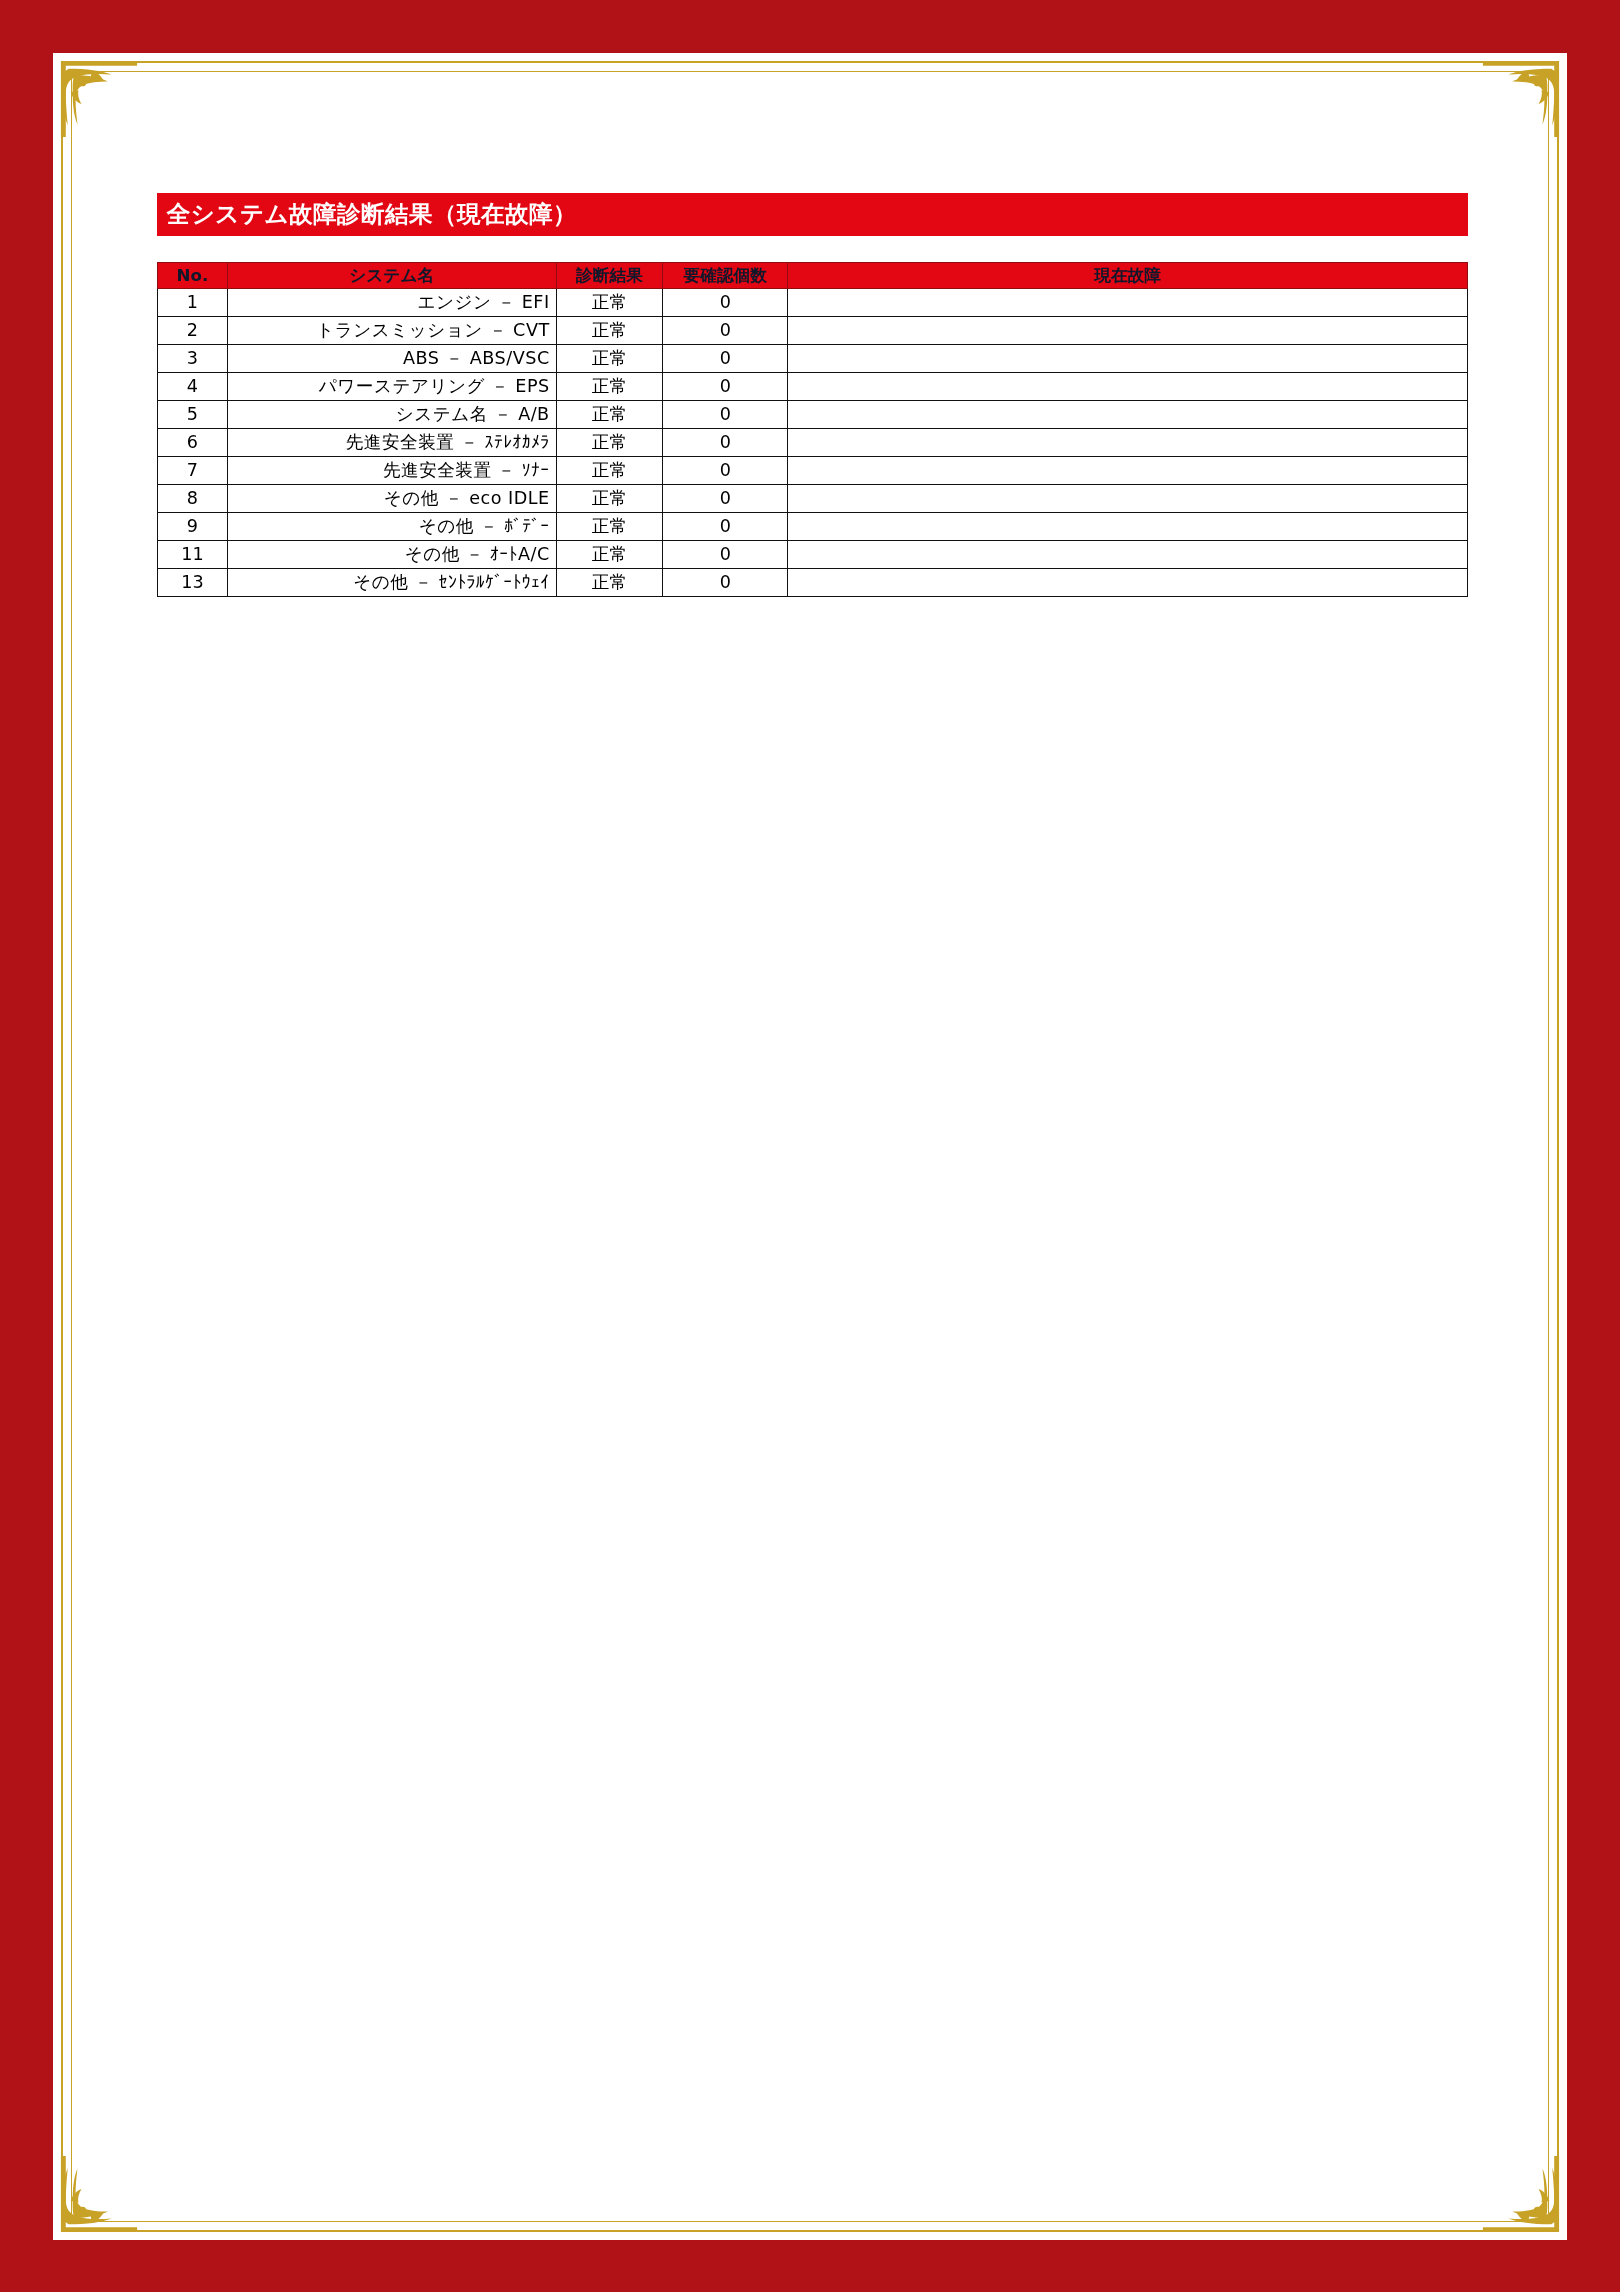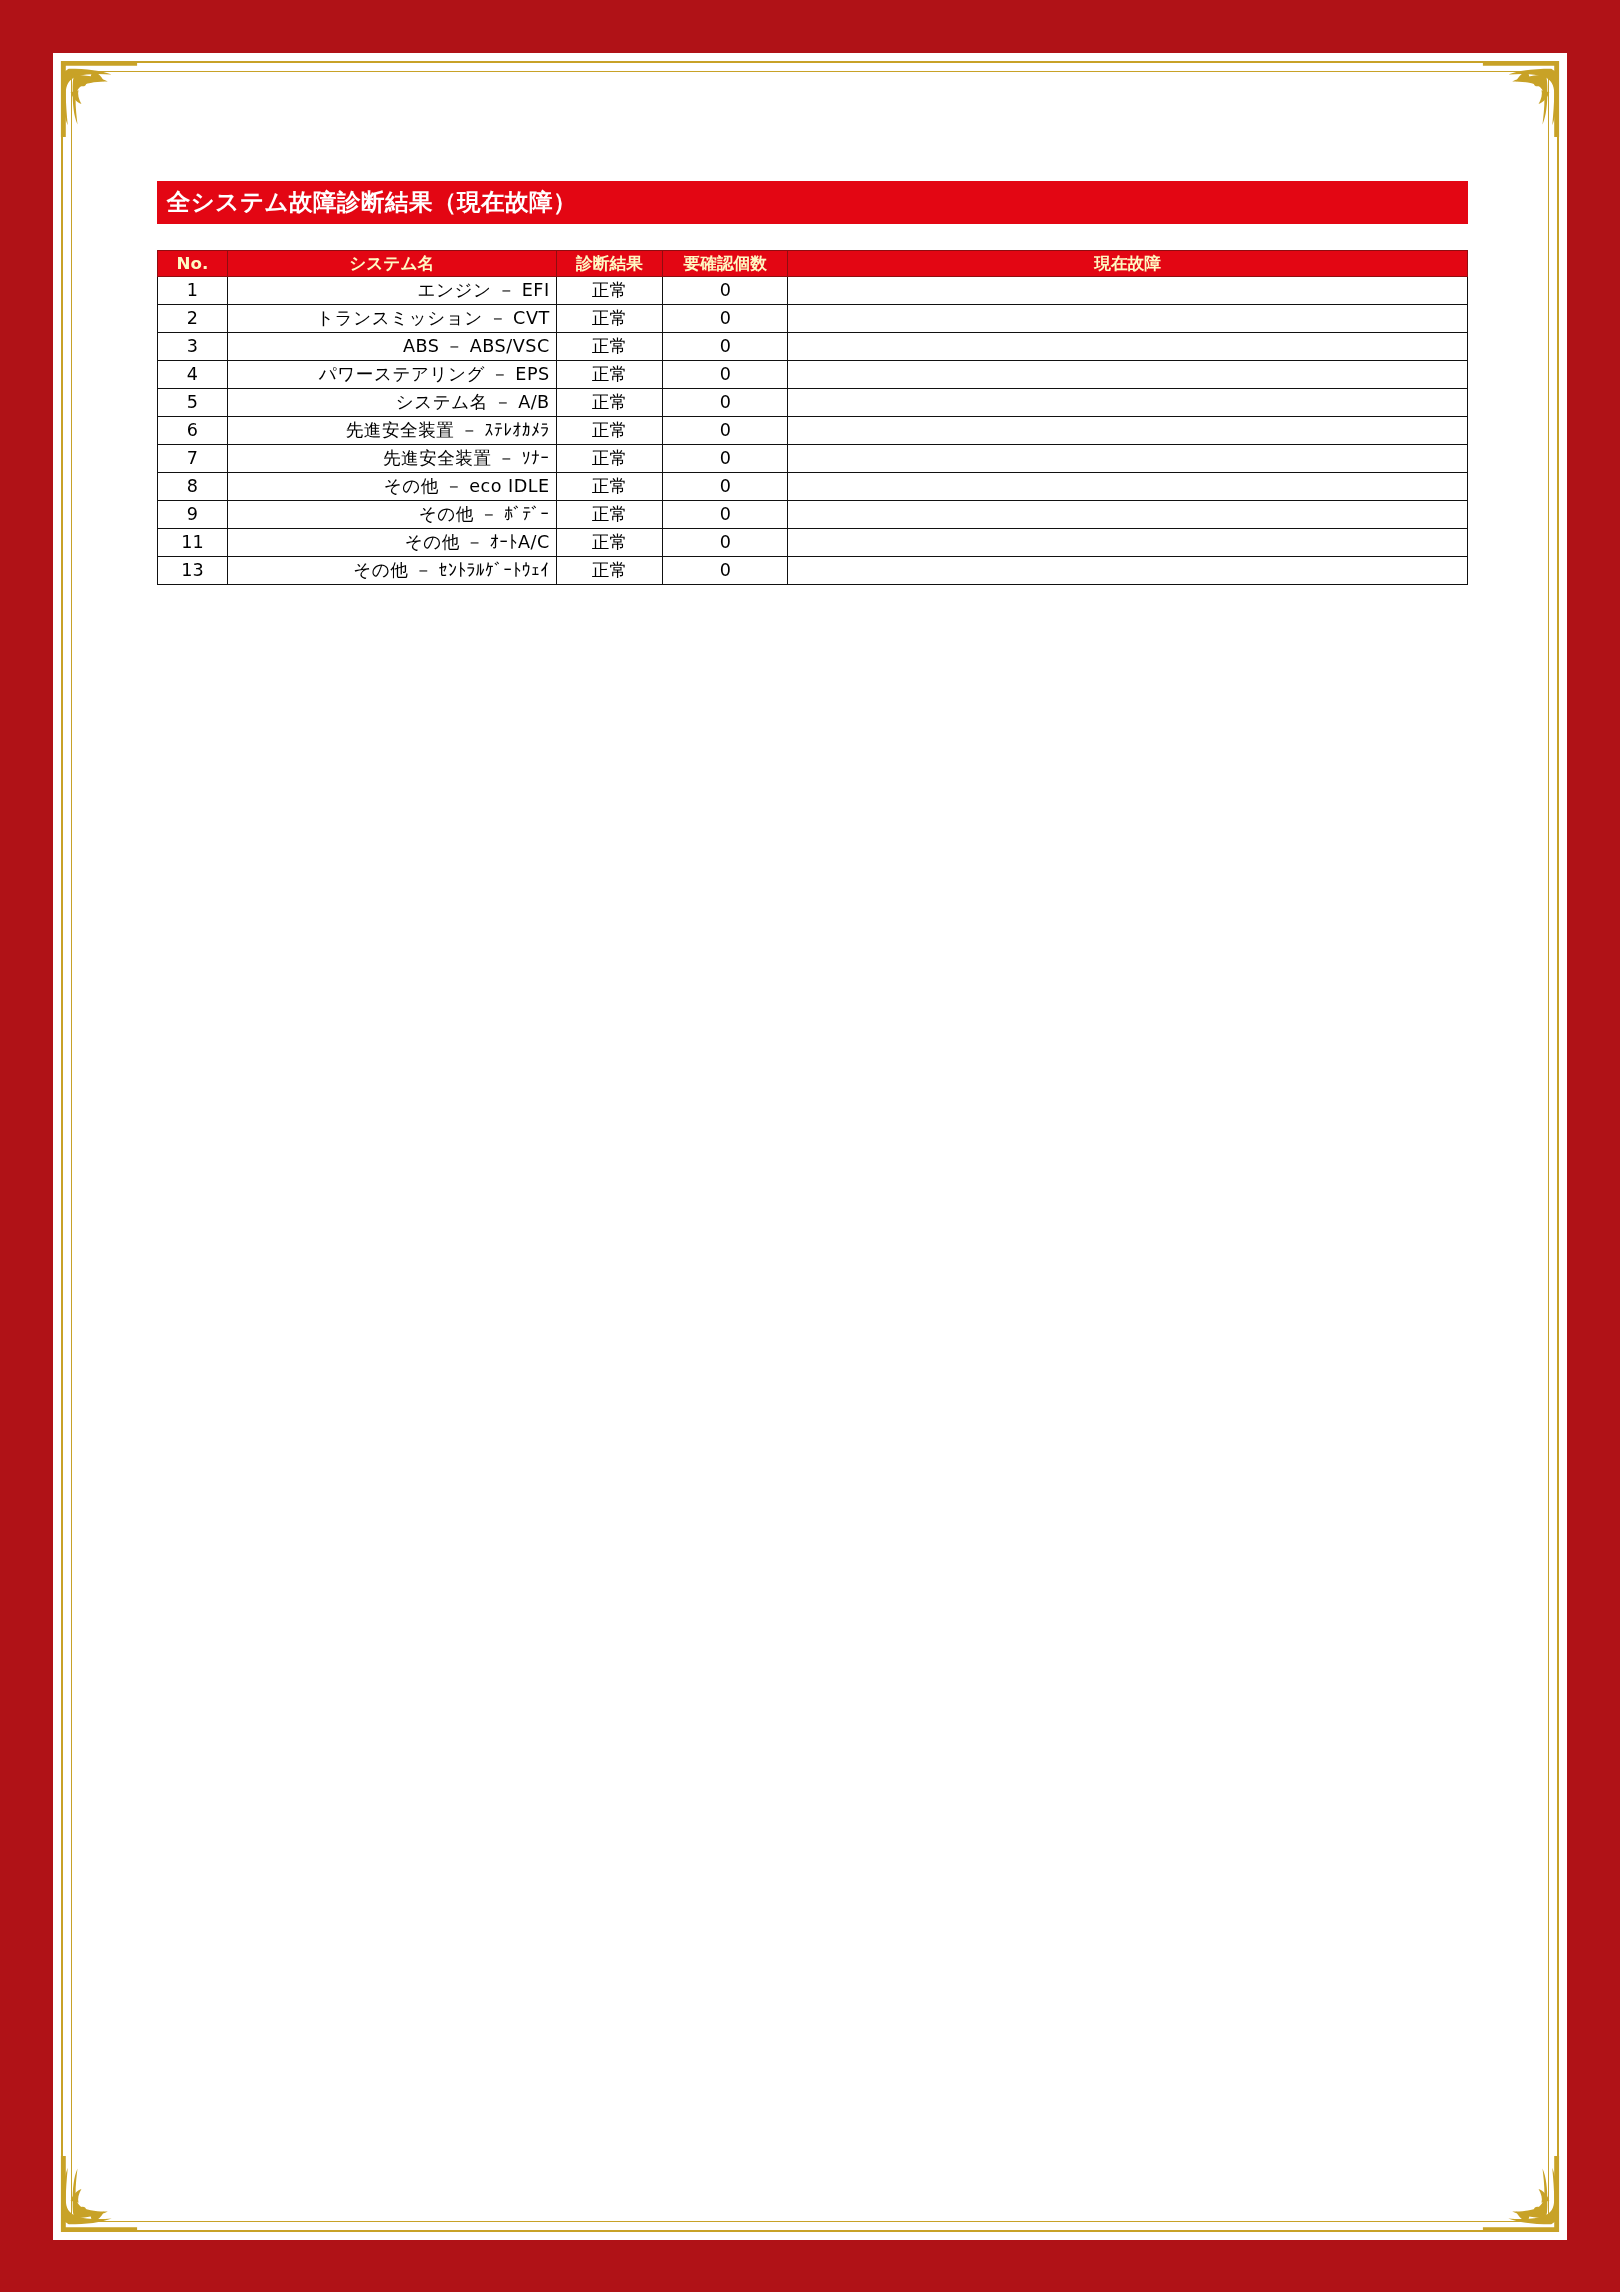--- a/index.html
+++ b/index.html
@@ -58,21 +58,21 @@
   }
   .corner svg { display: block; }
   .corner-tl { left: 57px;  top: 57px; }
   .corner-tr { right: 57px; top: 57px;  transform: scaleX(-1); }
   .corner-bl { left: 57px;  bottom: 57px; transform: scaleY(-1); }
   .corner-br { right: 57px; bottom: 57px; transform: scale(-1,-1); }
 
   .content {
     position: absolute;
     left: 157px;
-    top: 181px;
+    top: 193px;
     right: 86px;
   }
   .title-bar {
     background: #e30613;
     color: #ffffff;
     font-size: 23.5px;
     font-weight: bold;
     letter-spacing: 0.5px;
     padding: 4.9px 9.8px 5.9px 9.8px;
     width: 1311px;
@@ -81,21 +81,21 @@
   }
   table.result-table {
     margin-top: 26.5px;
     border-collapse: collapse;
     width: 1311px;
     table-layout: fixed;
     font-family: "DejaVu Sans", "Liberation Sans", sans-serif;
   }
   table.result-table th {
     background: #e30613;
-    color: #fef9c3;
+    color: #0f172a;
     font-size: 16.7px;
     font-weight: bold;
     border: 1px solid #8f0d10;
     padding: 2.9px 3.9px;
     text-align: center;
     line-height: 1.15;
   }
   table.result-table td {
     border: 1px solid #111111;
     font-size: 17.6px;

